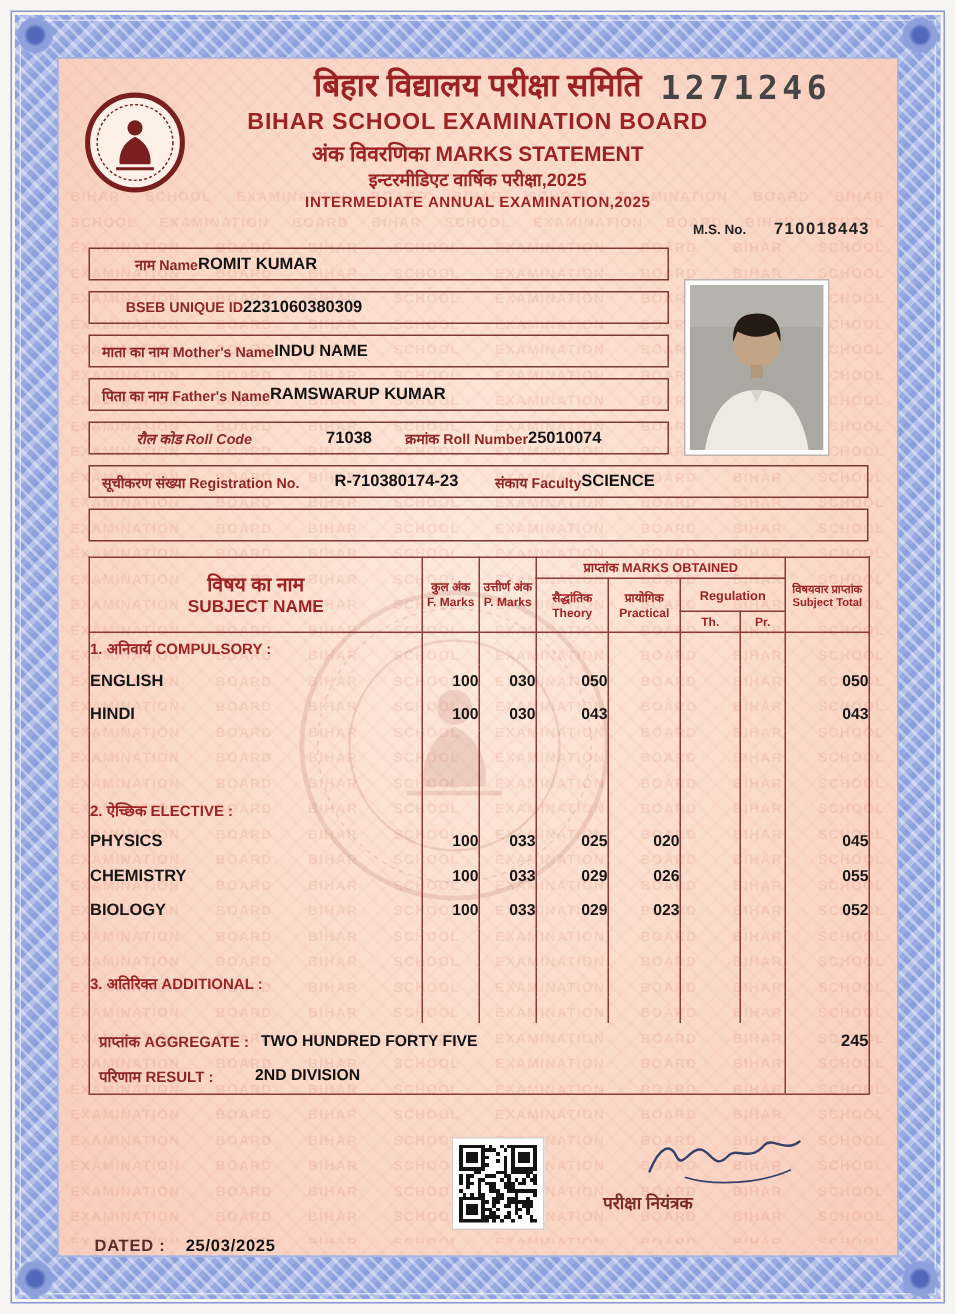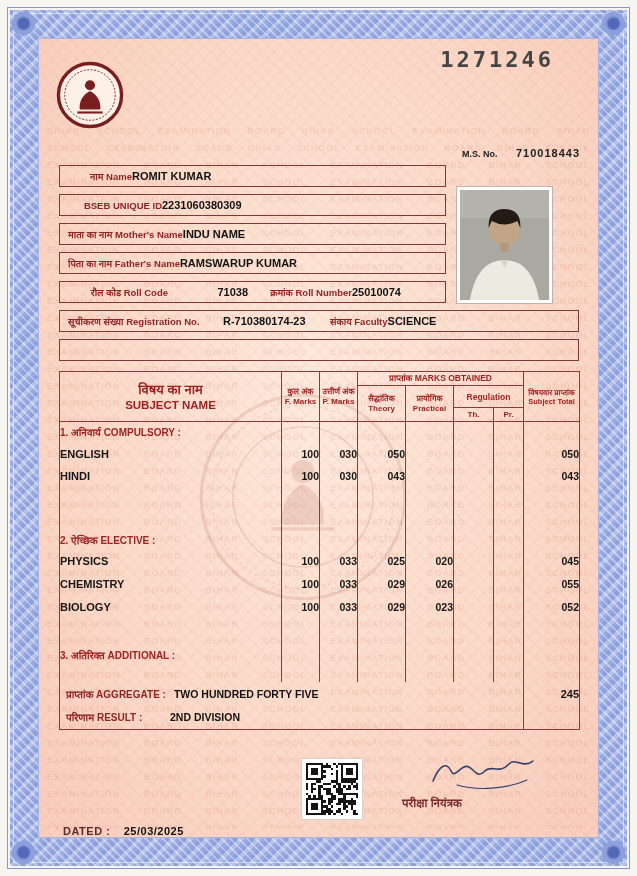--- a/index.html
+++ b/index.html
@@ -69,21 +69,21 @@
   .fields{position:absolute;left:20px;top:126px;width:520px;z-index:2;}
   .frow{
     display:flex;align-items:center;height:22px;margin-bottom:7px;
     border:1px solid #7d3838;padding:0 8px;white-space:nowrap;overflow:hidden;text-align:right;
   }
   .frow.half{width:387px;}
   .frow.full{width:520px;}
   .flabel{color:#8d2626;font-weight:bold;font-size:9.5px;flex:0 0 auto;}
   .fvalue{color:#131313;font-weight:bold;font-size:11px;flex:0 0 auto;}
   .lw65{min-width:64px;} .lw95{min-width:94px;} .lw105{min-width:104px;}
-  .lw100{min-width:100px;} .lw125{min-width:126px;} .lw80{min-width:82px;}
+  .lw100{min-width:100px;font-style:italic;} .lw125{min-width:126px;} .lw80{min-width:82px;}
   .lw235{min-width:238px;} .vw80{min-width:80px;} .vw105{min-width:106px;}
   .photo{
     position:absolute;left:417px;top:147px;width:97px;height:118px;z-index:2;
     background:#fdfdfb;border:1px solid #bdb5ad;padding:3px;
   }
   .photo svg{width:100%;height:100%;display:block;}
   
   table.marks{
     position:absolute;left:20px;top:332px;width:520px;z-index:2;
     border-collapse:collapse;table-layout:fixed;
@@ -155,20 +155,27 @@
         <circle cx="35" cy="35" r="32.5" fill="#fdf1e7" stroke="#7a1f1f" stroke-width="3.5"></circle>
         <circle cx="35" cy="35" r="26" fill="none" stroke="#7a1f1f" stroke-width="1" stroke-dasharray="2 1.6"></circle>
         <circle cx="35" cy="25" r="5.2" fill="#7a1f1f"></circle>
         <path d="M35 31 c-8.5 4 -11.5 12.5 -10.5 19 h21 c1 -6.5 -2 -15 -10.5 -19 z" fill="#7a1f1f"></path>
         <path d="M22 53 h26" stroke="#7a1f1f" stroke-width="2.2"></path>
       </svg>
     </div>
 
     <div class="serial">1271246</div>
 
+    <div class="titles">
+      <div class="t-hi">बिहार विद्यालय परीक्षा समिति</div>
+      <div class="t-en">BIHAR SCHOOL EXAMINATION BOARD</div>
+      <div class="t-stmt">अंक विवरणिका MARKS STATEMENT</div>
+      <div class="t-exam-hi">इन्टरमीडिएट वार्षिक परीक्षा,2025</div>
+      <div class="t-exam-en">INTERMEDIATE ANNUAL EXAMINATION,2025</div>
+    </div>
 
     <div class="ms-no">
       <span class="ms-label">M.S. No.</span>
       <span class="ms-value">710018443</span>
     </div>
 
     <div class="fields">
       <div class="frow half">
         <span class="flabel lw65">नाम Name</span>
         <span class="fvalue">ROMIT KUMAR</span>

